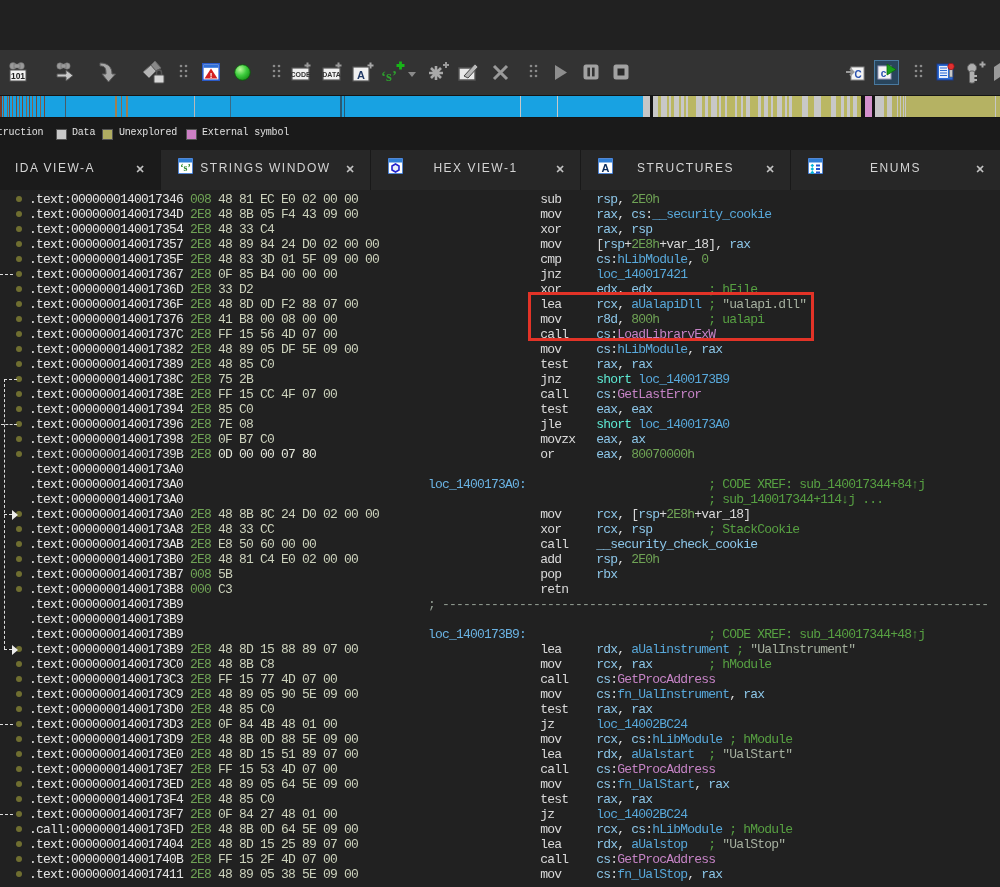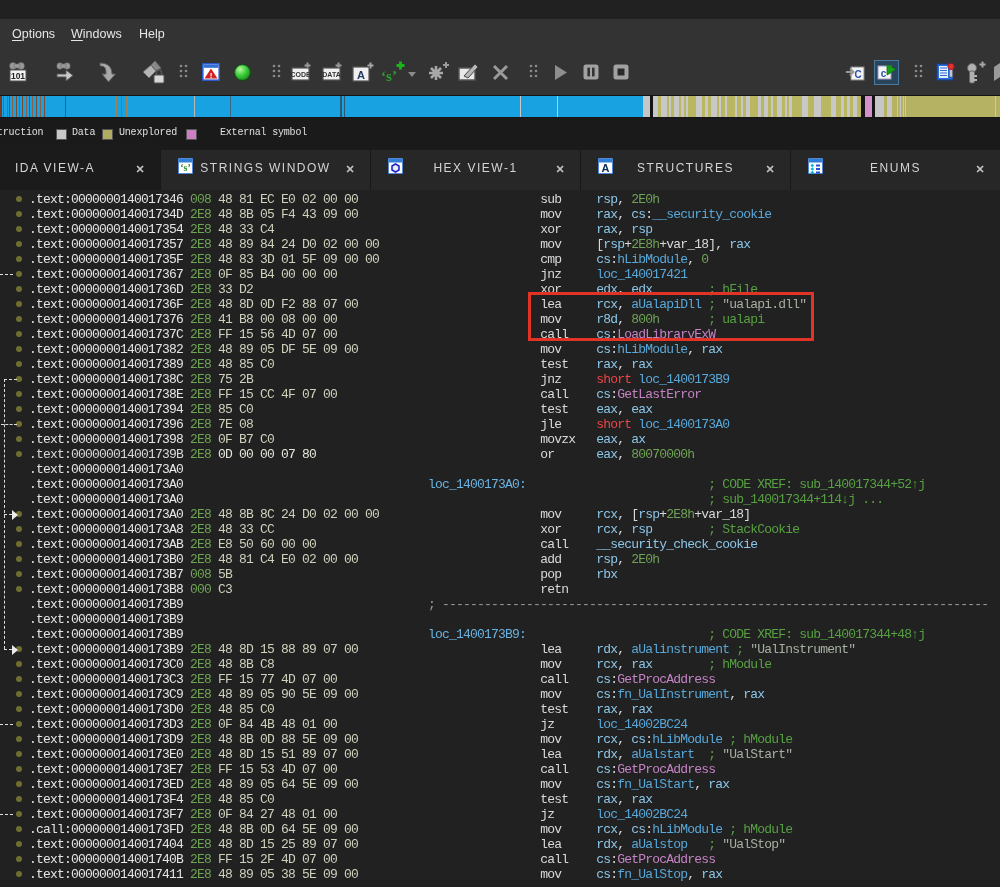--- a/index.html
+++ b/index.html
@@ -31,41 +31,36 @@
 #pre i { font-style:normal; }
 i.a  { color:#e5e5e5; }
 i.aw { color:#d9d9d9; }
 i.g  { color:#6fa355; }
 i.b  { color:#ccd2bc;text-align:center; }
 i.bw { color:#e4e6da; }
 i.m  { color:#d9d9d9; }
 i.r  { color:#8cc6e8; }
 i.n  { color:#58a8da; }
 i.x  { color:#c583c5; }
-i.k  { color:#ef4444; }
+i.k  { color:#5eead4; }
 i.c  { color:#57a042; }
 i.s  { color:#a6b0a0; }
 i.l  { color:#6ab2e2; }
 i.q  { color:#95a095; }
 
 .blt { position:absolute; width:6px; height:6px; border-radius:50%; background:#6f6e30; left:16px; }
 .dashh { position:absolute; border-top:1px dashed #dedede; height:0; }
 .dashv { position:absolute; border-left:1px dashed #dedede; width:0; }
 .ahead { position:absolute; width:0; height:0; border-left:6.5px solid #ececec; border-top:5px solid transparent; border-bottom:5px solid transparent; }
 
 #redbox { position:absolute; left:528px; top:102px; width:286px; height:49px; border:3px solid #e23327; }
 </style>
 </head>
 <body>
 <div id="root">
-  <div id="menubar">
-    <span class="mi" style="left:12px"><span class="menu-u">O</span>ptions</span>
-    <span class="mi" style="left:71px"><span class="menu-u">W</span>indows</span>
-    <span class="mi" style="left:139px">Help</span>
-  </div>
   <div id="toolbar">
     <svg class="abs" style="left:7px;top:11px" width="24" height="24" viewBox="0 0 24 24">
         <g fill="#9a9a9a" stroke="#666" stroke-width="0.5">
           <circle cx="6" cy="5" r="3.4"></circle>
           <circle cx="14" cy="5" r="3.4"></circle>
           <rect x="7" y="3" width="6" height="4"></rect>
         </g>
         <rect x="3" y="9" width="16" height="11" fill="#f2f2f2" stroke="#555" stroke-width="1"></rect>
         <text x="11" y="18" font-family="Liberation Sans" font-size="8.5" font-weight="bold" fill="#222" text-anchor="middle">101</text>
       </svg>
@@ -280,21 +275,21 @@
 <div class="abs" style="left:905px;top:1px;width:1px;height:21px;background:#c6c6c6"></div>
 <div class="abs" style="left:995px;top:1px;width:1px;height:21px;background:#c6c6c6"></div>
   </div>
   <div id="legend">
     <span class="abs" style="left:-3px;top:9px">truction</span>
 <div class="abs" style="left:56px;top:11px;width:11px;height:11px;background:#c8c8c8;border:1px solid #555"></div>
 <span class="abs" style="left:72px;top:9px">Data</span>
 <div class="abs" style="left:102px;top:11px;width:11px;height:11px;background:#b0ad62;border:1px solid #555"></div>
 <span class="abs" style="left:119px;top:9px">Unexplored</span>
 <div class="abs" style="left:186px;top:11px;width:11px;height:11px;background:#cc7fc4;border:1px solid #555"></div>
-<span class="abs" style="left:220px;top:9px">External symbol</span>
+<span class="abs" style="left:202px;top:9px">External symbol</span>
   </div>
   <div id="tabbar">
     <div class="tab active" style="left:-50px;width:210px">
         <span class="ttl">IDA VIEW-A</span>
         <span class="tx">✕</span>
       </div>
 <div class="tab" style="left:160px;width:210px">
         <span class="tico"><svg width="15" height="16" viewBox="0 0 15 16">
             <rect x="0" y="0" width="15" height="16" fill="#ffffff" stroke="#2a6ac8" stroke-width="1.6"></rect>
             <rect x="1" y="1" width="13" height="3.5" fill="#2f7fd6"></rect>
@@ -351,21 +346,21 @@
 <i class="a">.text:000000014001737C</i> <i class="g">2E8</i> <i class="b">FF 15 56 4D 07 00</i>                             <i class="m">call</i>    <i class="r">cs</i><i class="m">:</i><i class="x">LoadLibraryExW</i>
 <i class="a">.text:0000000140017382</i> <i class="g">2E8</i> <i class="b">48 89 05 DF 5E 09 00</i>                          <i class="m">mov</i>     <i class="r">cs</i><i class="m">:</i><i class="n">hLibModule</i><i class="m">, </i><i class="r">rax</i>
 <i class="a">.text:0000000140017389</i> <i class="g">2E8</i> <i class="b">48 85 C0</i>                                      <i class="m">test</i>    <i class="r">rax</i><i class="m">, </i><i class="r">rax</i>
 <i class="a">.text:000000014001738C</i> <i class="g">2E8</i> <i class="b">75 2B</i>                                         <i class="m">jnz</i>     <i class="k">short </i><i class="n">loc_1400173B9</i>
 <i class="a">.text:000000014001738E</i> <i class="g">2E8</i> <i class="b">FF 15 CC 4F 07 00</i>                             <i class="m">call</i>    <i class="r">cs</i><i class="m">:</i><i class="x">GetLastError</i>
 <i class="a">.text:0000000140017394</i> <i class="g">2E8</i> <i class="b">85 C0</i>                                         <i class="m">test</i>    <i class="r">eax</i><i class="m">, </i><i class="r">eax</i>
 <i class="a">.text:0000000140017396</i> <i class="g">2E8</i> <i class="b">7E 08</i>                                         <i class="m">jle</i>     <i class="k">short </i><i class="n">loc_1400173A0</i>
 <i class="a">.text:0000000140017398</i> <i class="g">2E8</i> <i class="b">0F B7 C0</i>                                      <i class="m">movzx</i>   <i class="r">eax</i><i class="m">, </i><i class="r">ax</i>
 <i class="aw">.text:000000014001739B</i> <i class="g">2E8</i> <i class="bw">0D 00 00 07 80</i>                                <i class="m">or</i>      <i class="r">eax</i><i class="m">, </i><i class="g">80070000h</i>
 <i class="a">.text:00000001400173A0</i>
-<i class="a">.text:00000001400173A0</i>                                   <i class="l">loc_1400173A0:</i>                          <i class="c">; CODE XREF: sub_140017344+52↑j</i>
+<i class="a">.text:00000001400173A0</i>                                   <i class="l">loc_1400173A0:</i>                          <i class="c">; CODE XREF: sub_140017344+84↑j</i>
 <i class="a">.text:00000001400173A0</i>                                                                           <i class="c">; sub_140017344+114↓j ...</i>
 <i class="a">.text:00000001400173A0</i> <i class="g">2E8</i> <i class="b">48 8B 8C 24 D0 02 00 00</i>                       <i class="m">mov</i>     <i class="r">rcx</i><i class="m">, [</i><i class="r">rsp</i><i class="m">+</i><i class="g">2E8h</i><i class="m">+var_18]</i>
 <i class="a">.text:00000001400173A8</i> <i class="g">2E8</i> <i class="b">48 33 CC</i>                                      <i class="m">xor</i>     <i class="r">rcx</i><i class="m">, </i><i class="r">rsp</i>        <i class="c">; StackCookie</i>
 <i class="a">.text:00000001400173AB</i> <i class="g">2E8</i> <i class="b">E8 50 60 00 00</i>                                <i class="m">call</i>    <i class="r">__security_check_cookie</i>
 <i class="a">.text:00000001400173B0</i> <i class="g">2E8</i> <i class="b">48 81 C4 E0 02 00 00</i>                          <i class="m">add</i>     <i class="r">rsp</i><i class="m">, </i><i class="g">2E0h</i>
 <i class="a">.text:00000001400173B7</i> <i class="g">008</i> <i class="b">5B</i>                                            <i class="m">pop</i>     <i class="r">rbx</i>
 <i class="a">.text:00000001400173B8</i> <i class="g">000</i> <i class="b">C3</i>                                            <i class="m">retn</i>
 <i class="a">.text:00000001400173B9</i>                                   <i class="q">; ------------------------------------------------------------------------------</i>
 <i class="a">.text:00000001400173B9</i>
 <i class="a">.text:00000001400173B9</i>                                   <i class="l">loc_1400173B9:</i>                          <i class="c">; CODE XREF: sub_140017344+48↑j</i>

